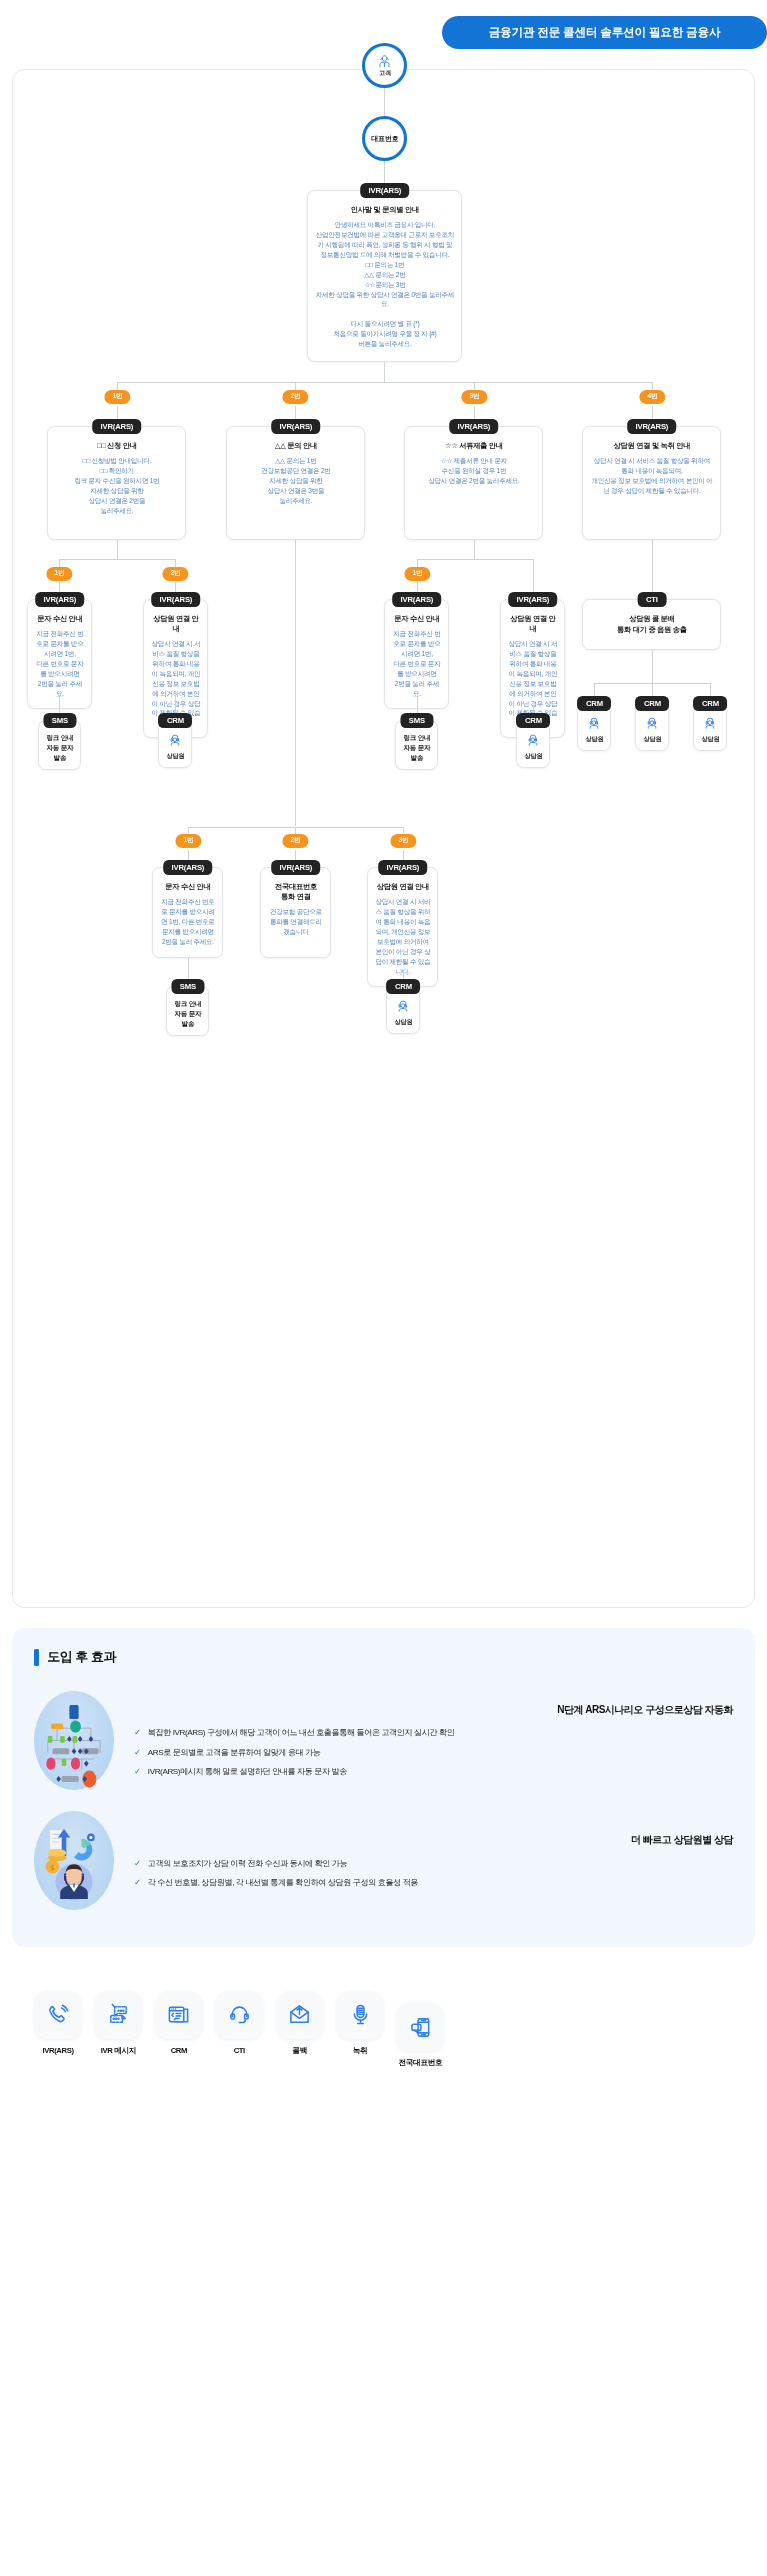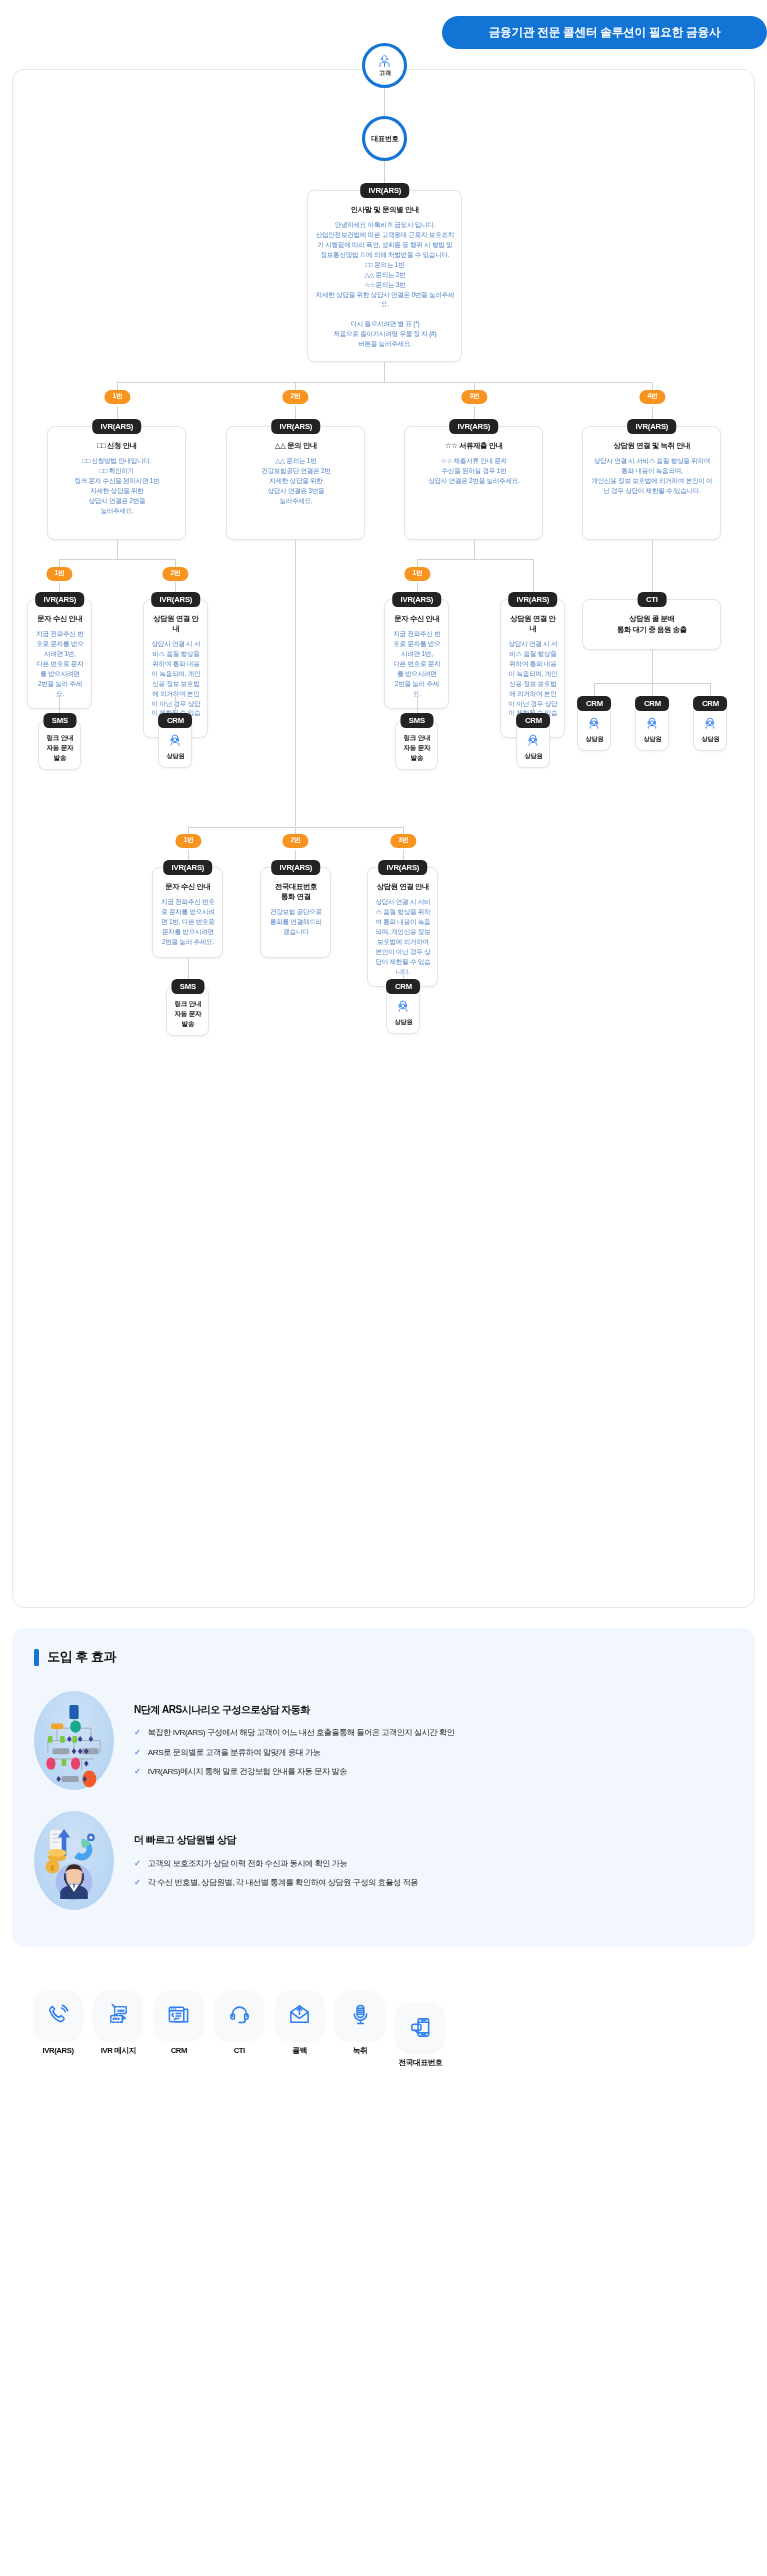--- a/index.html
+++ b/index.html
@@ -145,21 +145,21 @@
   .sec-head{ display:flex; align-items:center; gap:7.7px; margin-bottom:17px;}
   .sec-bar{ width:5.4px; height:17px; background:#1274d4; border-radius:1.5px;}
   .sec-title{ font-size:13px; font-weight:bold; letter-spacing:-0.5px; color:#111;text-align:right;}
   .benefit-row{ display:flex; align-items:center; gap:20px; padding:7.7px 0 14px;}
   .bimg{ width:80px;height:99px; flex:0 0 80px; position:relative;}
   .bimg .blob{
     position:absolute; inset:0;
     border-radius:50%;
     background:radial-gradient(ellipse at 50% 35%, #cfe2f7 0%, #bcd8f3 60%, #aecef0 100%);
   }
-  .btext{ flex:1; }
+  .btext{ flex:1;text-align:right; }
   .bh{ font-size:10px; font-weight:bold; letter-spacing:-0.5px; color:#111; margin-bottom:10.8px;}
   .blist{ list-style:none; display:flex; flex-direction:column; gap:7px;}
   .blist li{ display:flex; gap:7px; align-items:flex-start; font-size:8.1px; letter-spacing:-0.4px; line-height:1.5; color:#222;}
   .chk{ color:#2f6fd0; font-size:8.5px; font-weight:bold; line-height:1.4; flex:0 0 auto;}
 
   
   .svc-sec{ margin:21.7px 12.4px 0; padding:4.6px 21.7px 23px;}
   .svc-grid{ display:flex; flex-wrap:wrap; gap:14px 12.4px; margin-top:17px;}
   .svc-item{ width:48px; text-align:center;}
   .svc-tile{
@@ -499,21 +499,21 @@
           <li>
               <span class="chk">✓</span>
               <span>복잡한 IVR(ARS) 구성에서 해당 고객이 어느 내선 호출을통해 들어온 고객인지 실시간 확인</span>
             </li>
           <li>
               <span class="chk">✓</span>
               <span>ARS로 문의별로 고객을 분류하여 알맞게 응대 가능</span>
             </li>
           <li>
               <span class="chk">✓</span>
-              <span>IVR(ARS)메시지 통해 말로 건강보험 안내를 자동 문자 발송</span>
+              <span>IVR(ARS)메시지 통해 말로 설명하던 안내를 자동 문자 발송</span>
             </li>
         </ul>
       </div>
     </div>
 
     <div class="benefit-row">
       <div class="bimg">
         <div class="blob"></div>
         <svg width="80" height="99" viewBox="0 0 104 128" style="position:absolute;inset:0;">
           <rect x="20" y="24" width="18" height="26" rx="2" fill="#f2f4f7" stroke="#c9d2db"></rect>

